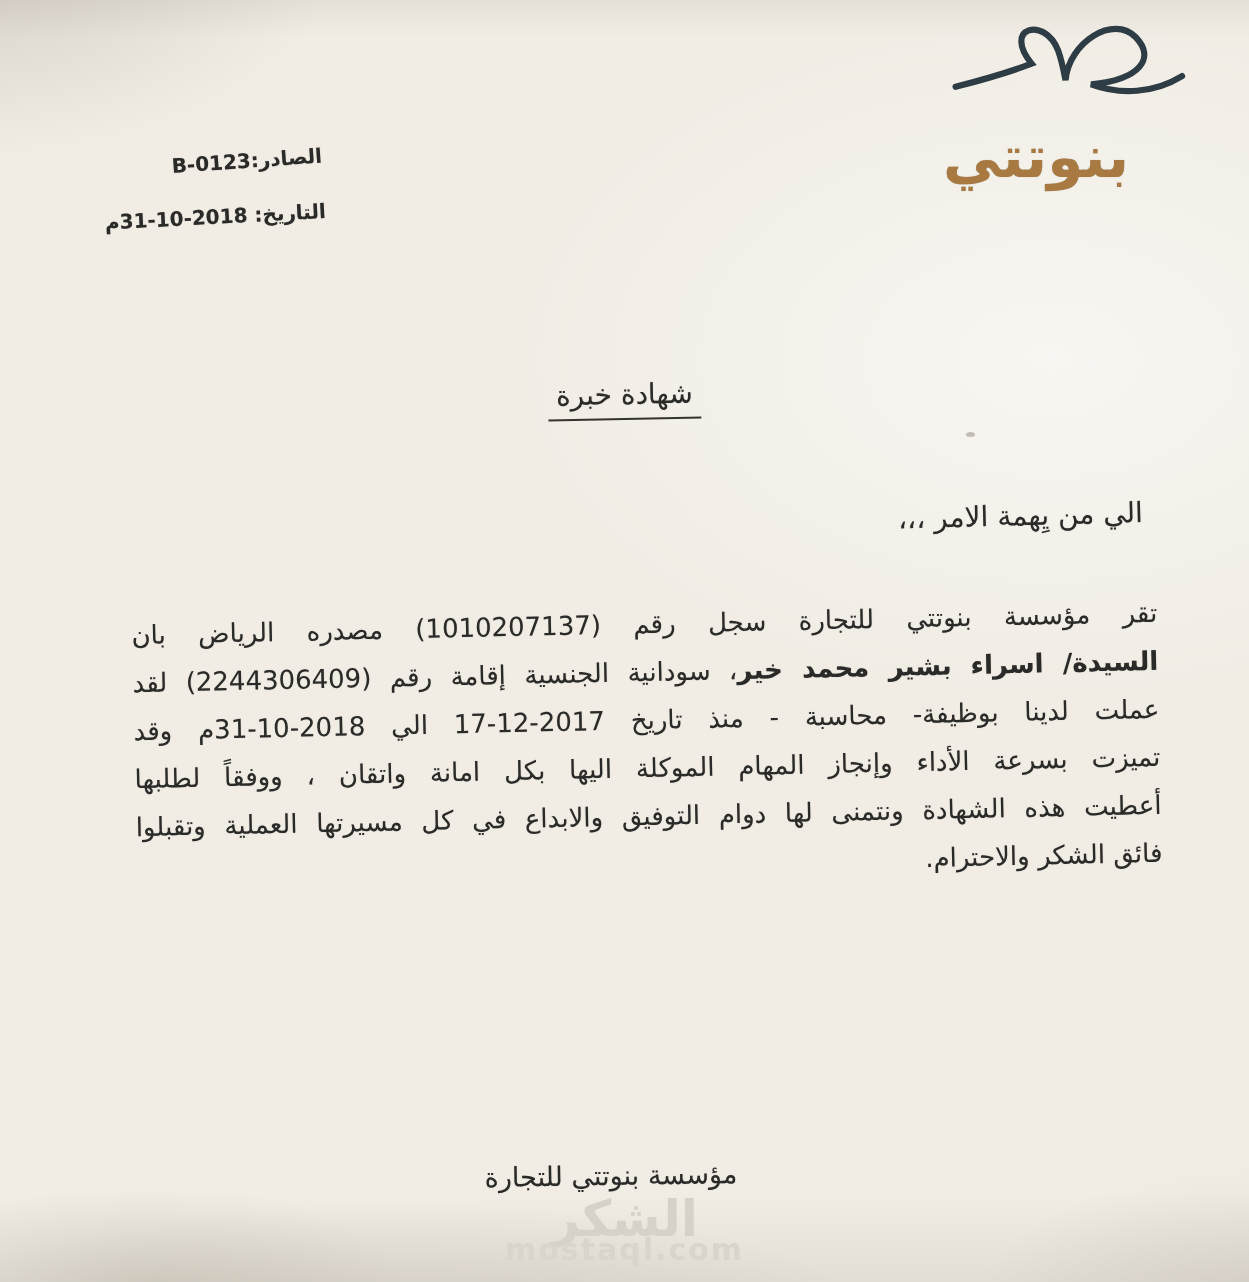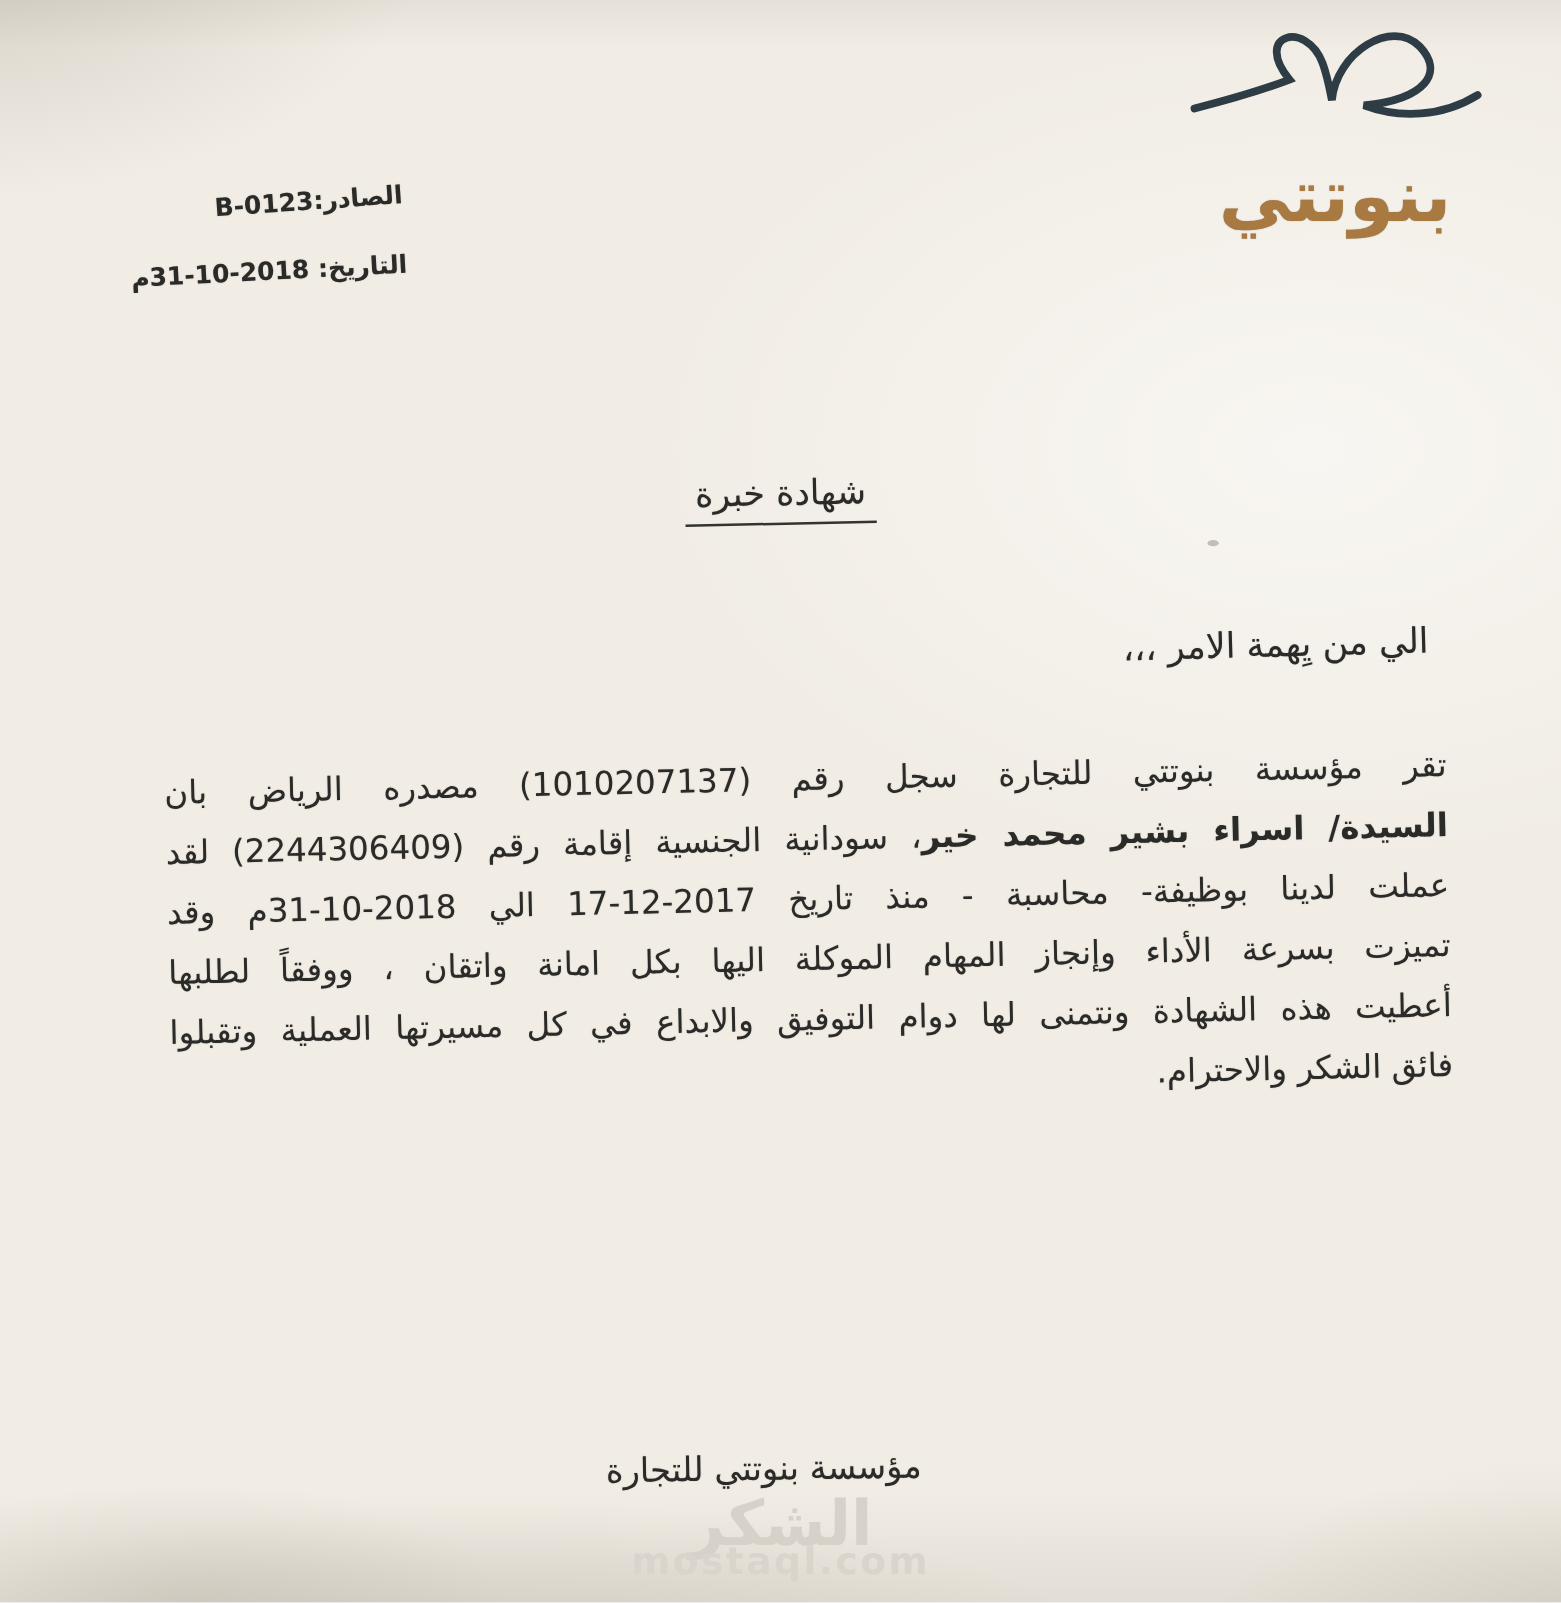--- a/index.html
+++ b/index.html
@@ -31,21 +31,21 @@
     transform: rotate(-4deg);
     font-size: 20px; font-weight: bold;
     text-align: left; 
     direction: rtl;
   }
   .meta-line { line-height: 32px; white-space: nowrap; text-align: right; }
   .meta-line + .meta-line { margin-top: 22px; transform: rotate(1deg); }
   .ltr-isolate { direction: ltr; unicode-bidi: isolate; }
 
   
-  .logo { position: absolute; top: 16px; left: 58px; right: auto; width: 250px; text-align: center; direction: rtl; }
+  .logo { position: absolute; top: 16px; left: 58px; right: auto; width: 250px; text-align: left; direction: rtl; }
   .paper .logo { left: auto; right: 56px; }
   .bow { display: block; width: 248px; height: 102px; margin: 0 auto; }
   .wordmark {
     margin-top: 6px;
     font-size: 58px; font-weight: bold; line-height: 1.15;
     color: #a87a42;
   }
 
   
   .title-row { position: absolute; top: 378px; left: 0; width: 100%; text-align: center; transform: rotate(-1.2deg); }

